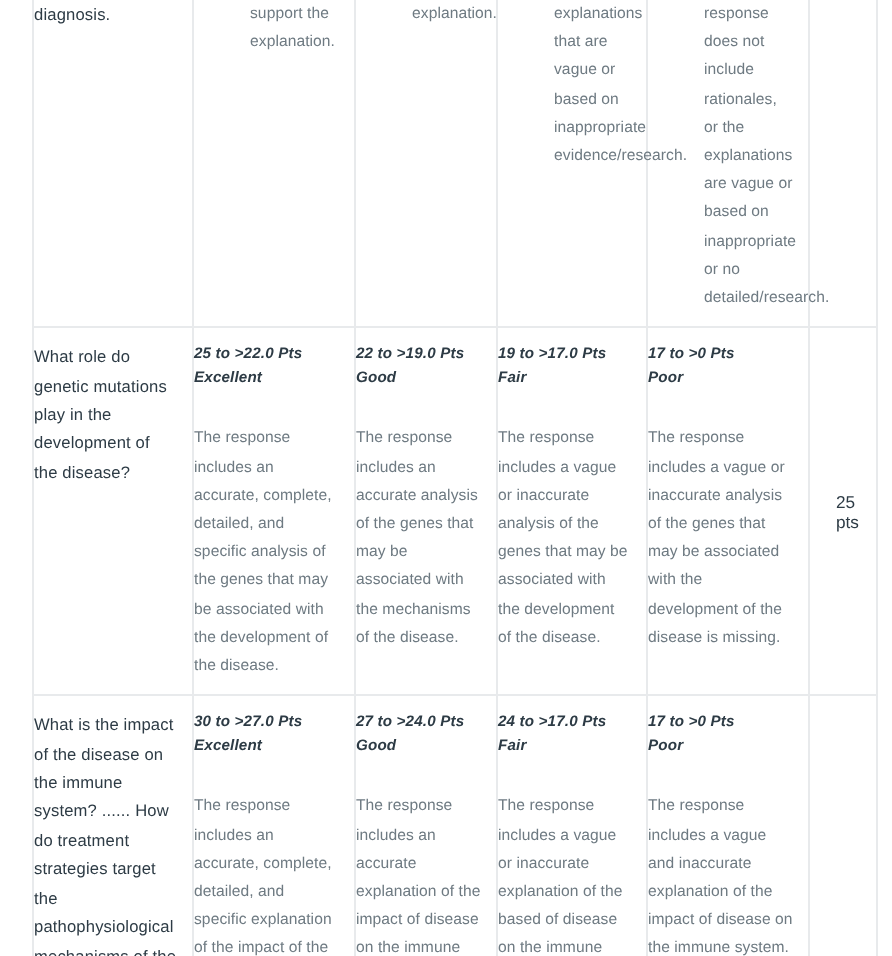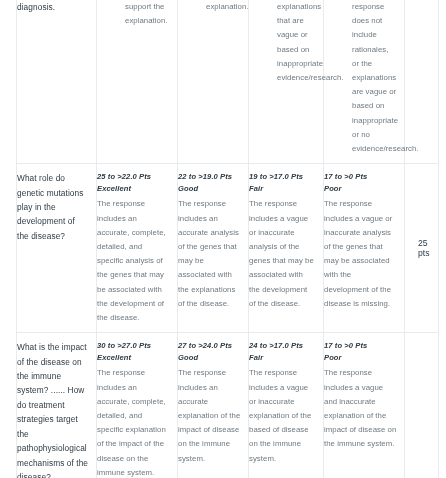--- a/index.html
+++ b/index.html
@@ -49,21 +49,21 @@
     line-height: 11.6px;
     font-weight: bold;
     color: #2d3b45;
     letter-spacing: 0.01em;
     font-style: italic;
   }
   .rating-desc {
     font-size: 7.8px;
     line-height: 14.2px;
     color: #6e7a82;
-    margin-top: 3px;
+    margin-top: 18px;
     letter-spacing: 0.005em;
   }
   .rating-desc.second { margin-top: 0; }
   .pts-cell {
     vertical-align: middle !important;
     text-align: center;
     font-size: 8.6px;
     color: #2d3b45;
     padding: 7px 13px !important;
   }
@@ -96,38 +96,38 @@
           <div class="rating-desc second">support the</div>
           <div class="rating-desc second">explanation.</div>
         </td>
         <td>
           <div class="rating-desc second">explanation.</div>
         </td>
         <td>
           <div class="rating-desc second">explanations that are vague or based on inappropriate evidence/research.</div>
         </td>
         <td>
-          <div class="rating-desc second">response does not include rationales, or the explanations are vague or based on inappropriate or no evidence/research.</div>
+          <div class="rating-desc second">response does not include rationales, or the explanations are vague or based on inappropriate or no detailed/research.</div>
         </td>
         <td class="pts-cell"></td>
       </tr>
 
       <tr>
         <td>
           <div class="criterion">What role do genetic mutations play in the development of the disease?</div>
         </td>
         <td>
           <div class="rating-head">25 to &gt;22.0 Pts</div>
           <div class="rating-head">Excellent</div>
           <div class="rating-desc">The response includes an accurate, complete, detailed, and specific analysis of the genes that may be associated with the development of the disease.</div>
         </td>
         <td>
           <div class="rating-head">22 to &gt;19.0 Pts</div>
           <div class="rating-head">Good</div>
-          <div class="rating-desc">The response includes an accurate analysis of the genes that may be associated with the explanations of the disease.</div>
+          <div class="rating-desc">The response includes an accurate analysis of the genes that may be associated with the mechanisms of the disease.</div>
         </td>
         <td>
           <div class="rating-head">19 to &gt;17.0 Pts</div>
           <div class="rating-head">Fair</div>
           <div class="rating-desc">The response includes a vague or inaccurate analysis of the genes that may be associated with the development of the disease.</div>
         </td>
         <td>
           <div class="rating-head">17 to &gt;0 Pts</div>
           <div class="rating-head">Poor</div>
           <div class="rating-desc">The response includes a vague or inaccurate analysis of the genes that may be associated with the development of the disease is missing.</div>

